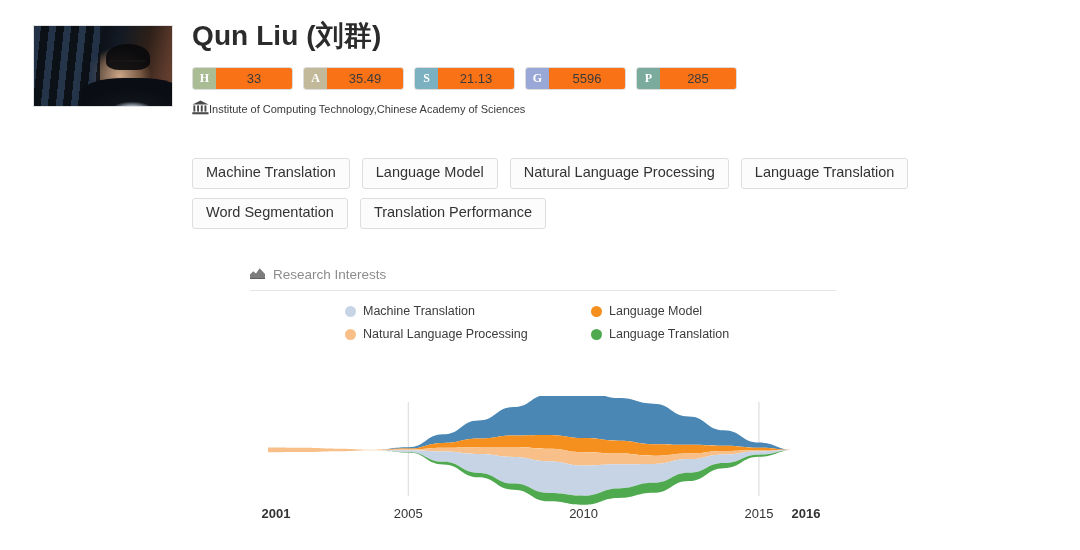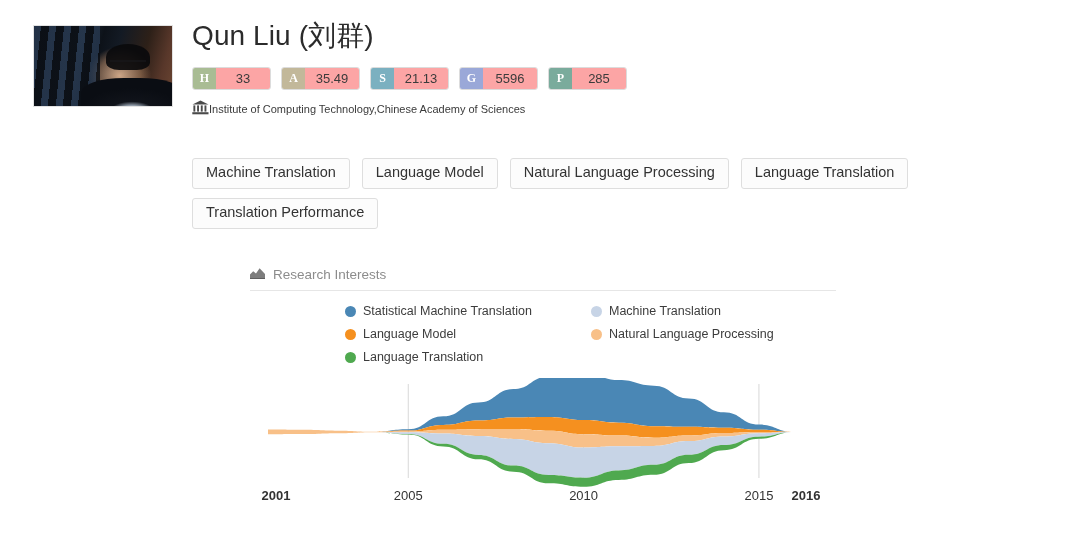--- a/index.html
+++ b/index.html
@@ -85,21 +85,21 @@
     height: 7px;
     border-top: 2px solid rgba(25,25,28,0.8);
     opacity: 0.75;
   }
 
   .person-name {
     position: absolute;
     left: 192px;
     top: 17px;
     font-size: 28px;
-    font-weight: 400;
+    font-weight: 700;
     color: #2b2b2b;
     letter-spacing: 0.1px;
     white-space: nowrap;
   }
 
   .metrics {
     position: absolute;
     left: 192px;
     top: 67px;
     display: flex;
@@ -123,24 +123,24 @@
     font-size: 12px;
     font-weight: 700;
     color: #ffffff;
     font-family: "Liberation Serif", serif;
   }
   .metric-val {
     display: flex;
     align-items: center;
     justify-content: center;
     min-width: 38px;
-    padding: 0 8px;
+    padding: 0 19px;
     font-size: 13px;
     color: #3b3b3b;
-    background: #fca5a5;
+    background: #f97316;
   }
 
   .affiliation {
     position: absolute;
     left: 192px;
     top: 100px;
     font-size: 11px;
     color: #3a3a3a;
     display: flex;
     align-items: flex-end;
@@ -213,21 +213,21 @@
     width: 11px;
     height: 11px;
     border-radius: 50%;
     flex: 0 0 11px;
   }
 
   
   .stream-wrap {
     position: absolute;
     left: 250px;
-    top: 378px;
+    top: 396px;
     width: 586px;
     height: 135px;
   }
   .stream-svg { display: block; }
   .axis-label {
     font-family: "Liberation Sans", sans-serif;
     font-size: 13px;
     fill: #333333;
   }
   .axis-label.bold { font-weight: 700; }
@@ -282,40 +282,37 @@
     </span>
     <span>Institute of Computing Technology,Chinese Academy of Sciences</span>
   </div>
 </div>
 
 <div class="tags">
   <span class="tag">Machine Translation</span>
   <span class="tag">Language Model</span>
   <span class="tag">Natural Language Processing</span>
   <span class="tag">Language Translation</span>
+  <span class="tag">Word Segmentation</span>
   <span class="tag">Translation Performance</span>
 </div>
 
 <div class="section">
   <div class="section-head">
     <span>
       <svg width="15" height="12" viewBox="0 0 15 12">
         <polygon points="0,12 0,7.5 3.2,4.2 6.0,6.6 9.6,1.2 15,7.0 15,12" fill="#7d7d7d"></polygon>
         <rect x="0" y="11" width="15" height="1" fill="#5e5e5e"></rect>
       </svg>
     </span>
     <span class="section-title">Research Interests</span>
   </div>
   <div class="section-rule"></div>
 
   <div class="legend">
-    <div class="legend-item">
-      <span class="legend-dot" style="background:#4a87b5"></span>
-      <span>Statistical Machine Translation</span>
-    </div>
     <div class="legend-item">
       <span class="legend-dot" style="background:#c7d4e6"></span>
       <span>Machine Translation</span>
     </div>
     <div class="legend-item">
       <span class="legend-dot" style="background:#f5901f"></span>
       <span>Language Model</span>
     </div>
     <div class="legend-item">
       <span class="legend-dot" style="background:#f8c088"></span>

